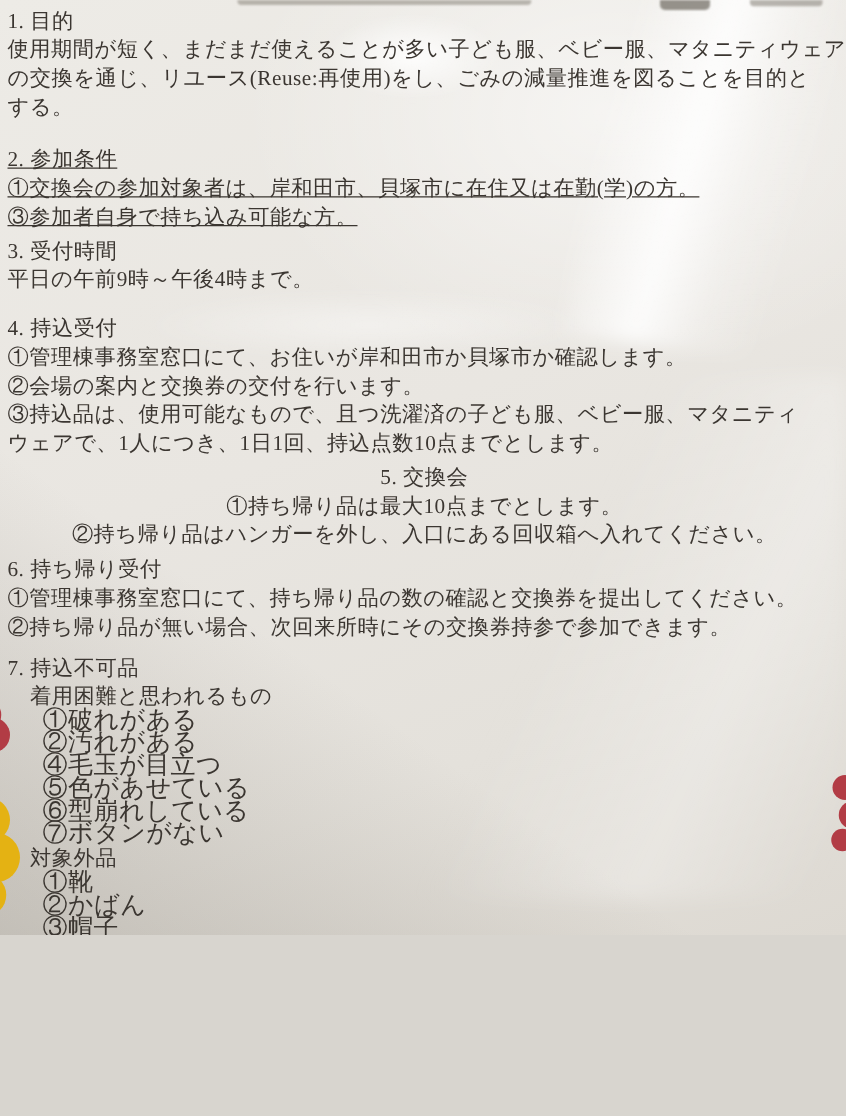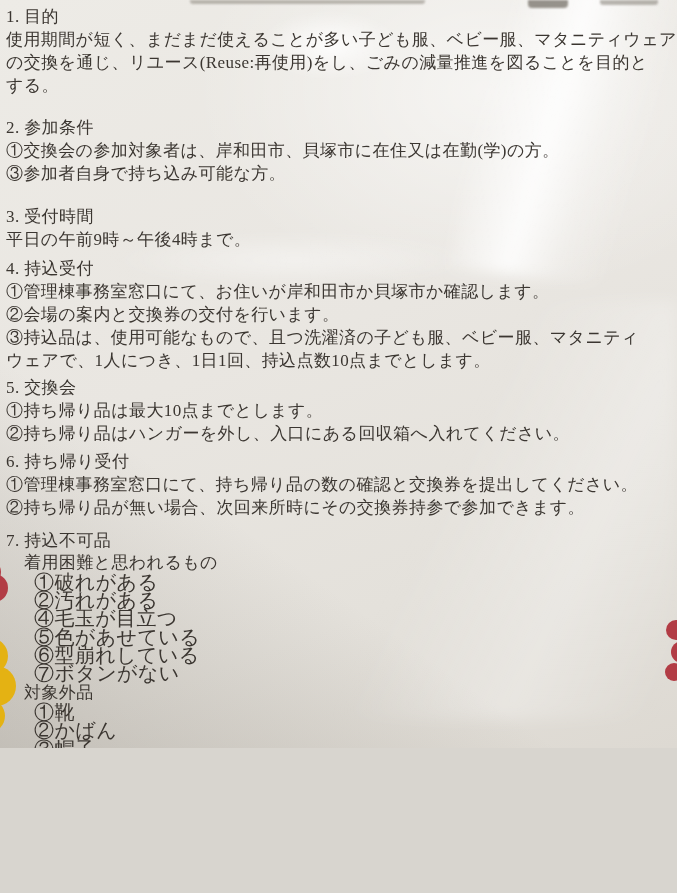--- a/index.html
+++ b/index.html
@@ -53,24 +53,24 @@
 
   .content {
     position: absolute;
     left: 6px; top: 5px; right: 4px;
     font-size: 17px;
     letter-spacing: 0.4px;
     line-height: 23px;
   }
   .section { margin: 0; }
   .sec-1 { margin-bottom: 19px; }
-  .sec-2 { margin-bottom: 20px; }
-  .sec-3 { margin-bottom: 6px; }
+  .sec-2 { margin-bottom: 4px; text-decoration: underline; }
+  .sec-3 { margin-bottom: 16px; }
   .sec-4 { margin-bottom: 4px; }
-  .sec-5 { margin-bottom: 5px; }
+  .sec-5 { margin-bottom: 5px; text-align: center; }
   .sec-6 { margin-bottom: 10px; }
   .heading { white-space: nowrap; }
   .line { white-space: nowrap; }
   
   .sec-7 .sub-label { padding-left: 18px; line-height: 21px; white-space: nowrap; }
   .sec-7 .item { padding-left: 28px; font-size: 20px; line-height: 18.2px; white-space: nowrap; }
 
   
   .flower { position: absolute; pointer-events: none; }
 </style>

